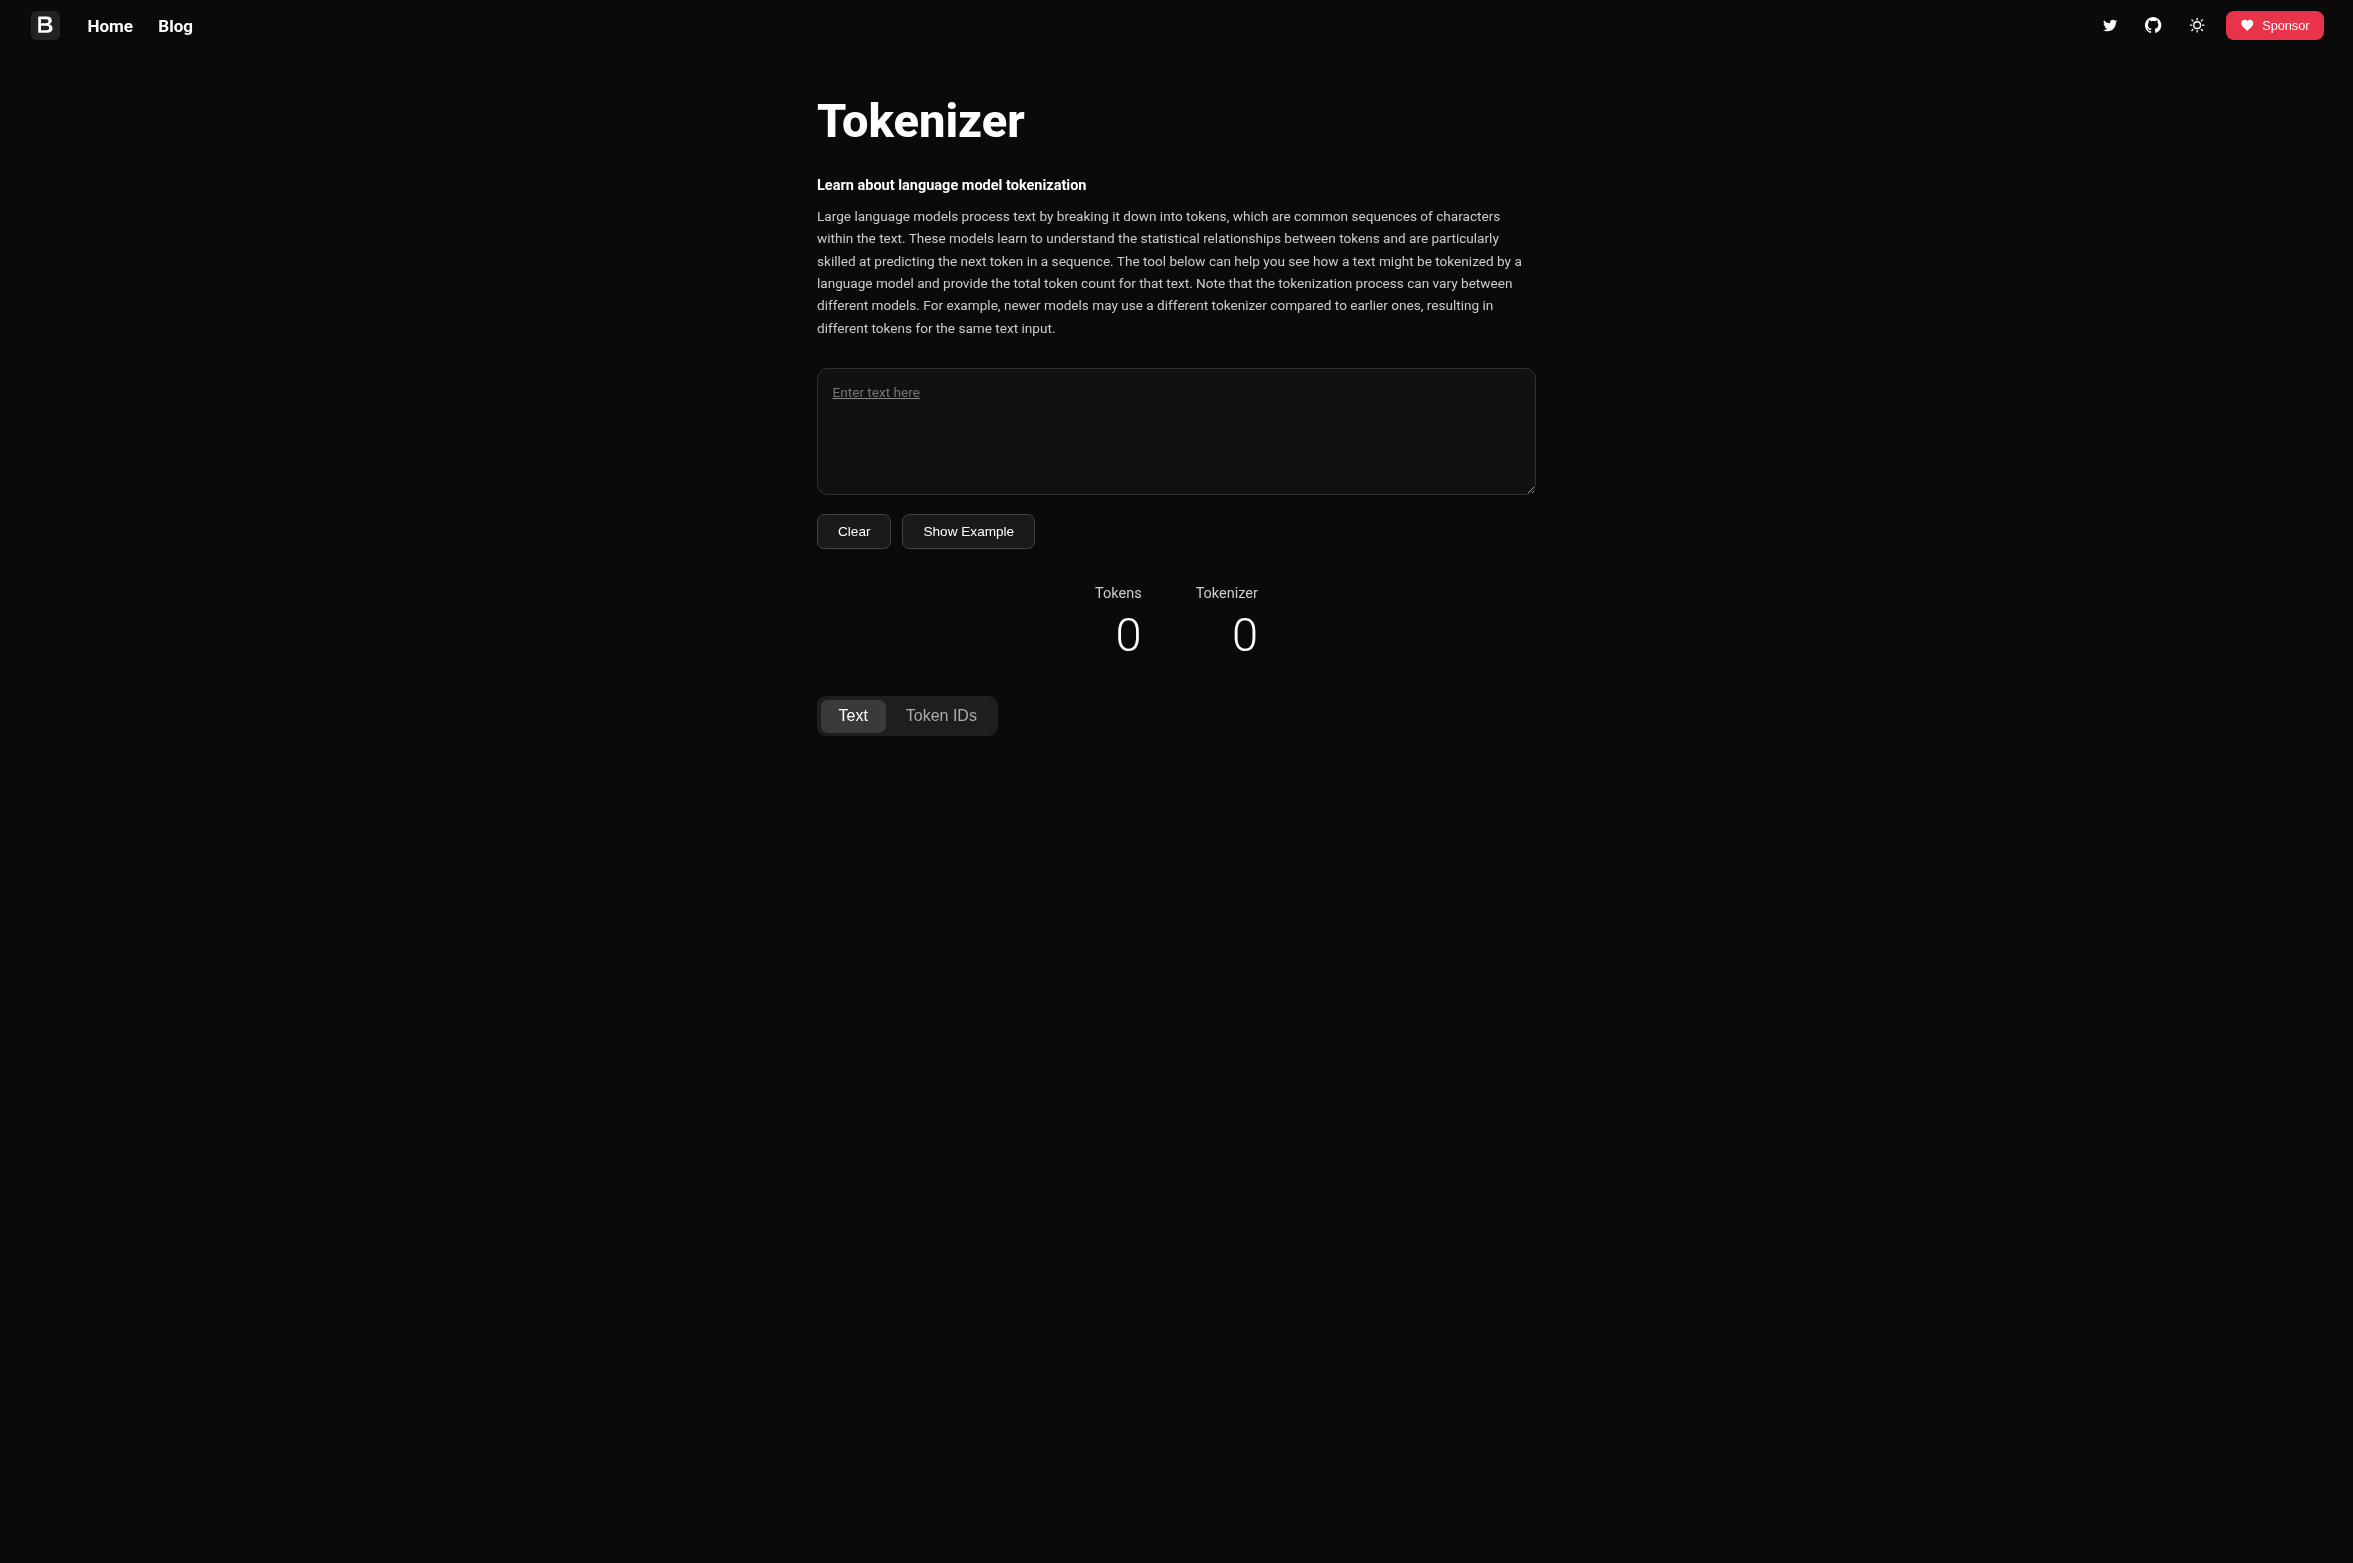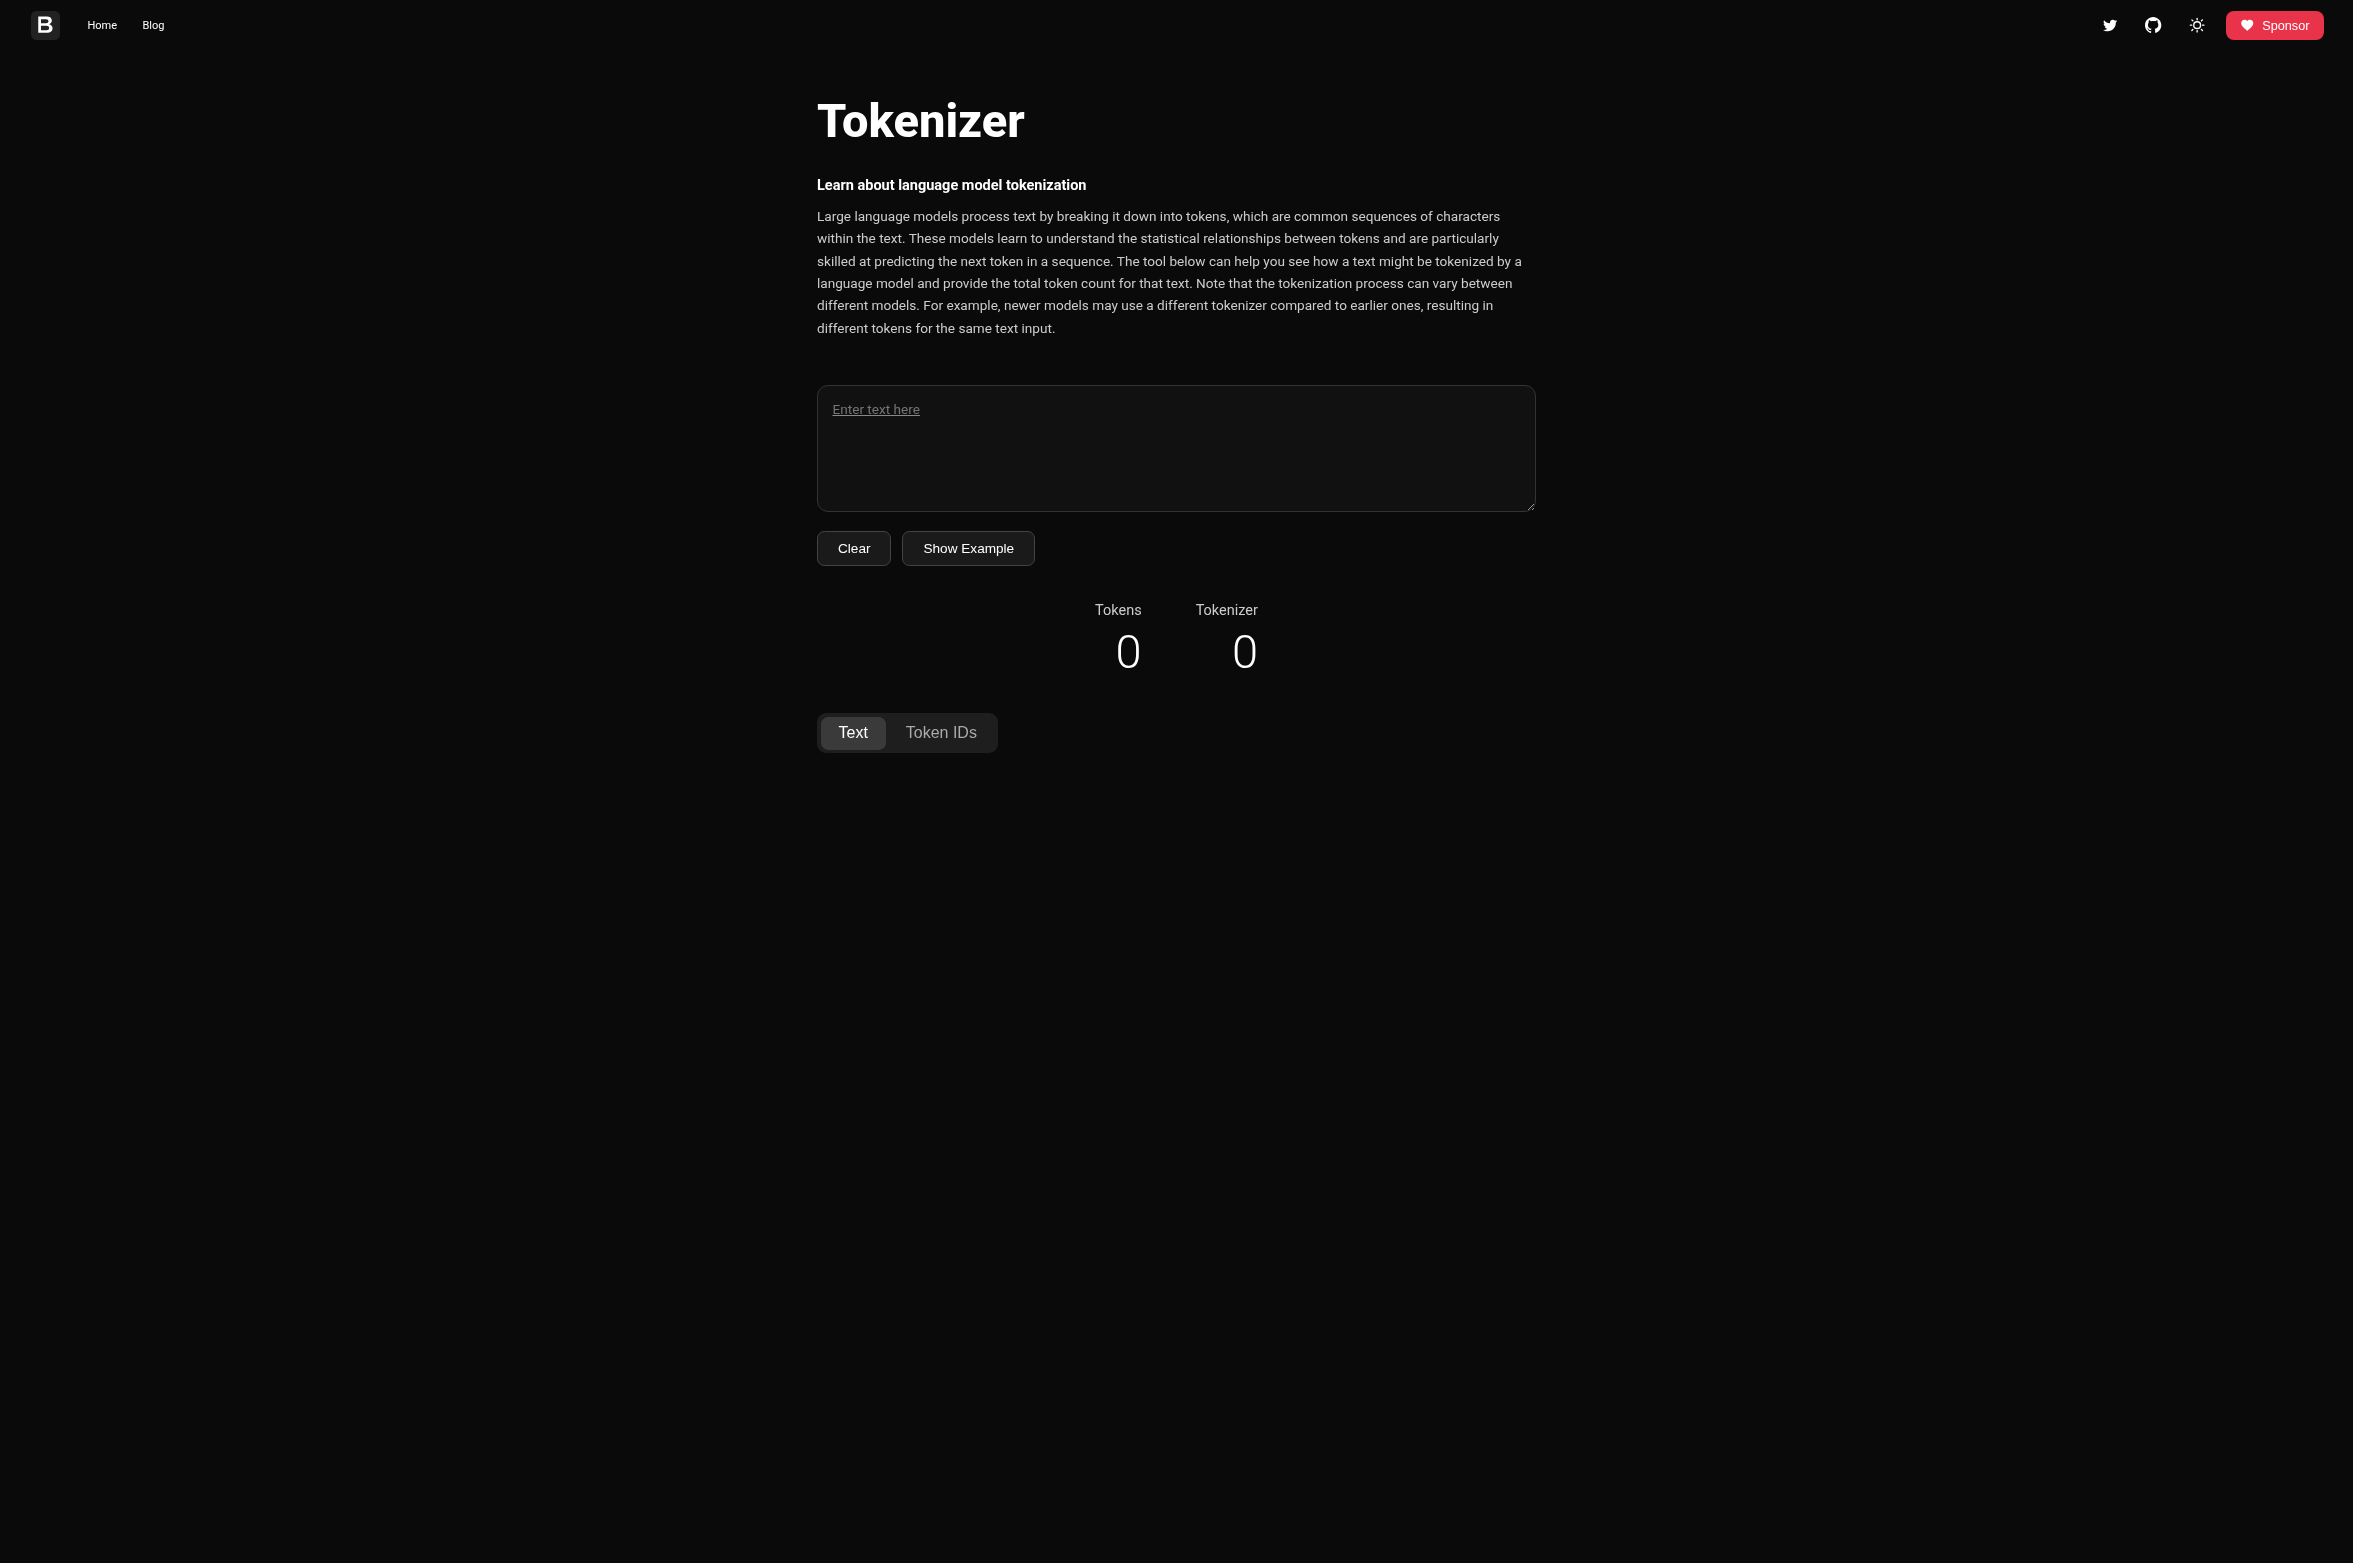--- a/index.html
+++ b/index.html
@@ -40,22 +40,22 @@
     }
 
     .nav-logo svg {
       width: 29px;
       height: 29px;
     }
 
     .nav-link {
       color: #ffffff;
       text-decoration: none;
-      font-size: 11px;
-      font-weight: 400;
+      font-size: 17px;
+      font-weight: 700;
       cursor: pointer;
     }
 
     .nav-right {
       display: flex;
       align-items: center;
       gap: 14.5px;
     }
 
     .nav-icon-btn {
@@ -151,21 +151,21 @@
       font-size: 14.5px;
       font-weight: 700;
       color: #ffffff;
       margin-bottom: 11px;
     }
 
     .description-text {
       font-size: 13.6px;
       color: #cccccc;
       line-height: 1.65;
-      margin-bottom: 46px;
+      margin-bottom: 29px;
     }
 
     
     .text-input {
       width: 100%;
       background-color: #111111;
       border: 0.9px solid #333333;
       border-radius: 11px;
       padding: 14.5px;
       color: #888888;

